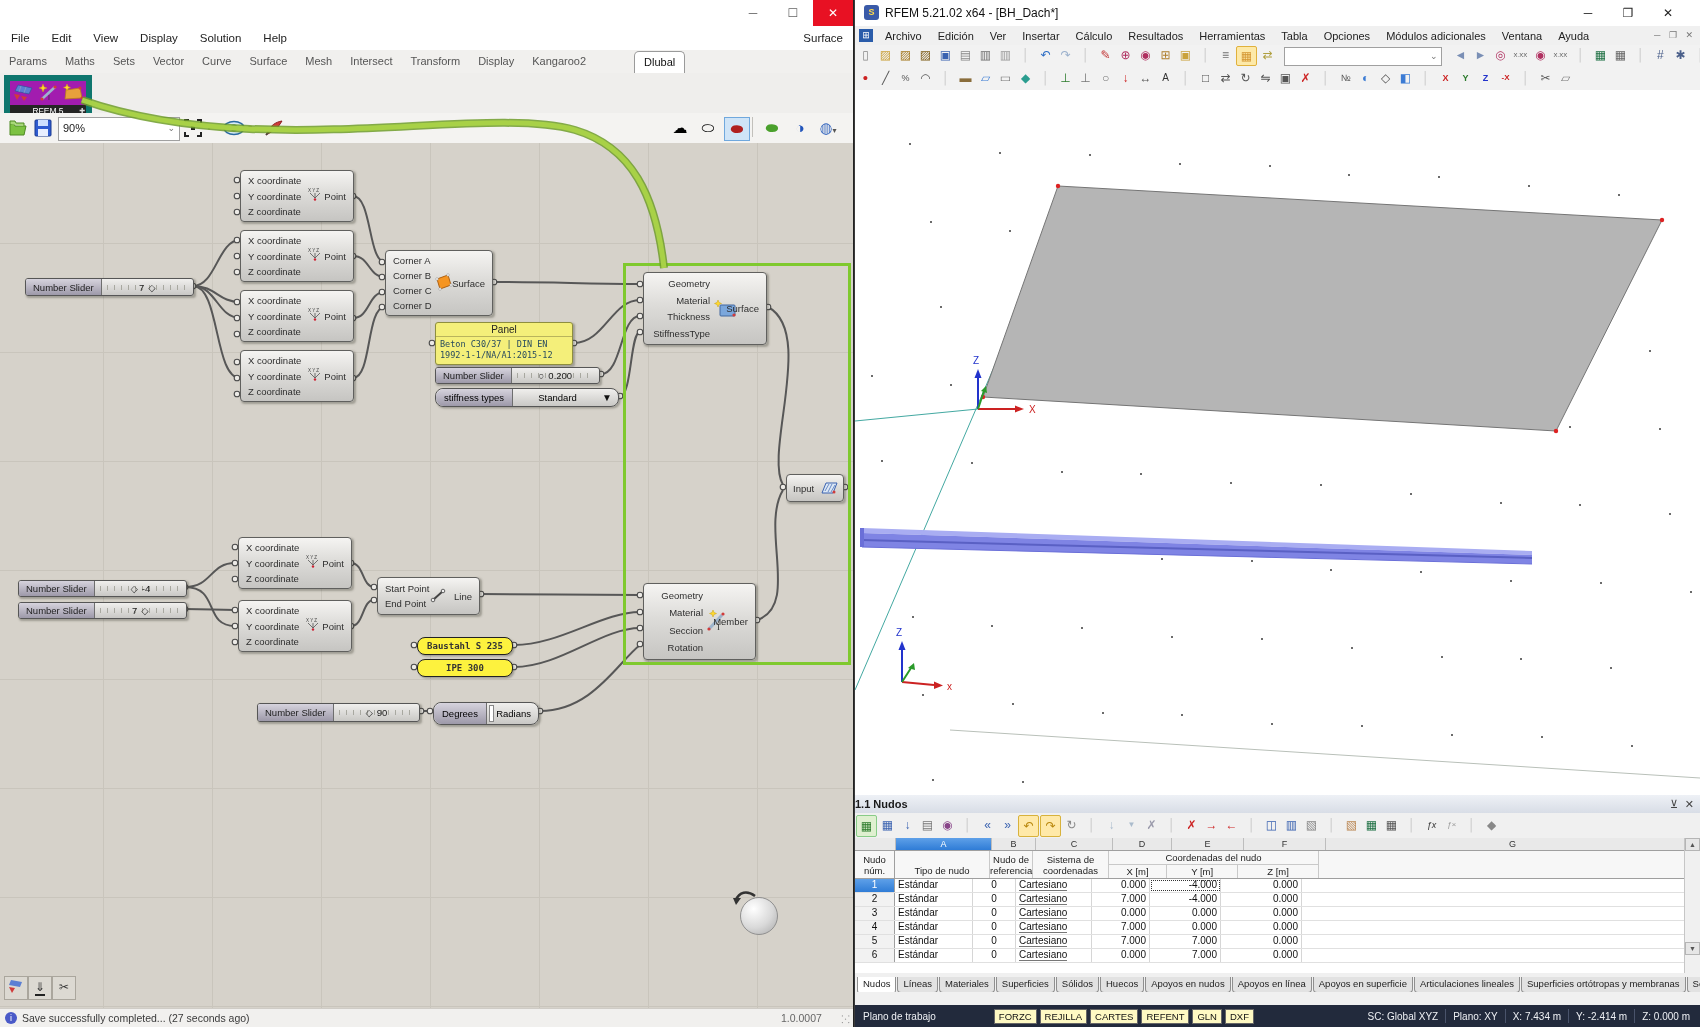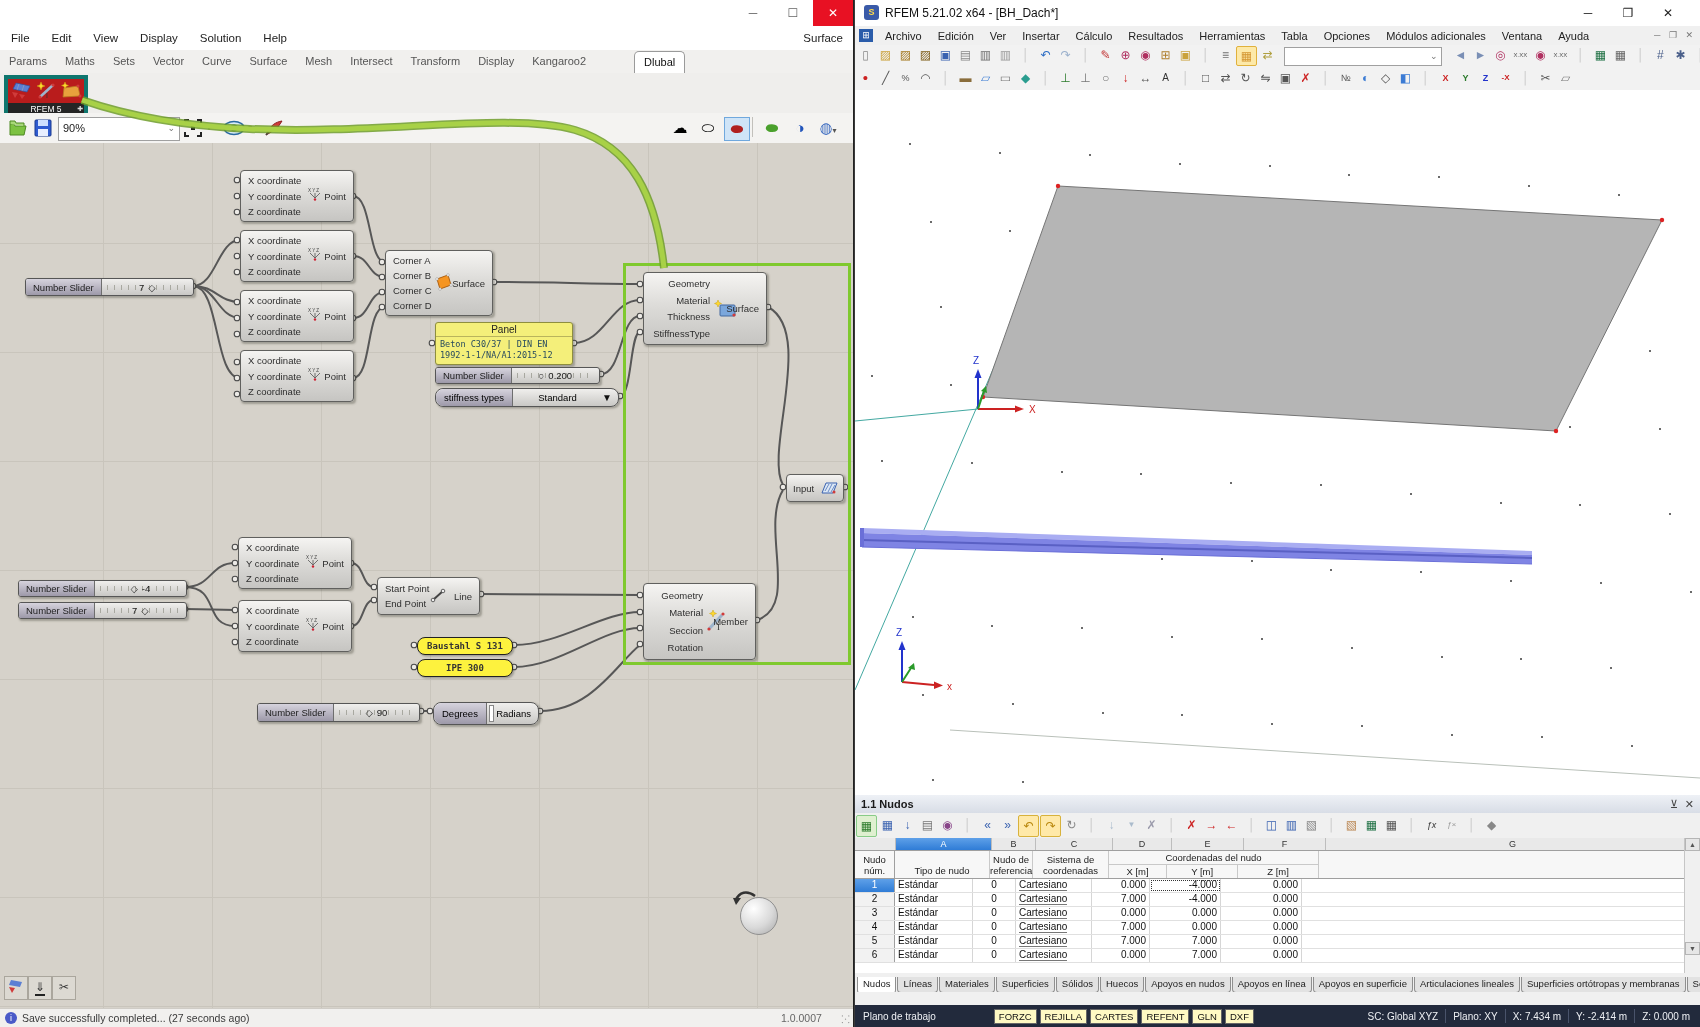--- a/index.html
+++ b/index.html
@@ -13,21 +13,21 @@
   .gh-title{position:absolute;left:14px;top:6px;font-size:12px;color:#9b9b9b;margin-top:24px;}
   .winbtn{position:absolute;top:0;width:40px;height:26px;text-align:center;line-height:26px;font-size:12px;color:#666;}
   .winbtn.close{background:#e81123;color:#fff;}
   .gh-menubar{position:absolute;left:0;top:26px;width:853px;height:24px;background:#fff;border-bottom:1px solid #e8e8e8;}
   .gh-menubar .mi{display:inline-block;padding:0 11px;line-height:24px;font-size:11.5px;color:#222;text-align:center;}
   .gh-docname{position:absolute;right:10px;top:0;line-height:24px;font-size:11.5px;color:#222;}
   .gh-tabbar{position:absolute;left:0;top:50px;width:853px;height:23px;background:#f1f0ee;border-bottom:1px solid #d8d6d2;}
   .gtab{display:inline-block;padding:0 9px;line-height:21px;font-size:11px;color:#555;}
   .gtab[data-active="true"]{background:#fff;border:1px solid #9a9a9a;border-bottom:1px solid #fff;border-radius:5px 5px 0 0;color:#111;position:relative;top:1px;margin-left:39px;}
   .gh-ribbon{position:absolute;left:0;top:73px;width:853px;height:40px;background:#efeeec;border-bottom:1px solid #d5d3cf;}
-  .rfem5-group{position:absolute;left:4px;top:2px;width:76px;height:36px;border:4px solid #0f766e;background:#b91c1c;}
+  .rfem5-group{position:absolute;left:4px;top:2px;width:76px;height:36px;border:6px solid #0f766e;background:#a21caf;}
   .rfem5-icons{position:absolute;left:1px;top:1px;height:20px;display:flex;gap:1px;}
   .rfem5-label{position:absolute;left:0;bottom:0;width:100%;height:12px;background:#252525;color:#fff;font-size:8.5px;text-align:center;line-height:12px;}
   .rfem5-plus{position:absolute;right:1px;bottom:1px;color:#ddd;font-size:7px;line-height:10px;}
   .gh-ctoolbar{position:absolute;left:0;top:113px;width:853px;height:30px;background:#f4f3f1;border-bottom:1px solid #c9c6c0;}
   .ct-item{position:absolute;top:4px;height:22px;}
   .combo{border:1px solid #a0a0a0;background:#fff;font-size:11px;color:#222;line-height:20px;padding:0 4px;}
   .combo .car{float:right;color:#777;font-size:9px;}
   .caret{color:#555;font-size:8px;}
   .disp-icon{width:24px;height:22px;text-align:center;line-height:22px;font-size:15px;}
   .disp-sel{background:#cfe4f7;border:1px solid #70a8dd;}
@@ -476,21 +476,21 @@
           <circle cx="18" cy="6" r="1.6" fill="#d03b3b"></circle>
           <circle cx="4" cy="21" r="1.6" fill="#d03b3b"></circle>
           <text x="12" y="22" font-size="9" fill="#333" font-family="Liberation Serif">I</text>
         </svg>
       <div class="outs">
           <span>Member</span>
         </div>
     </div>
 
     <div class="gh-capsule" style="left:417px;top:637px;width:94px;height:16px">
-        <span>Baustahl S 131</span>
+        <span>Baustahl S 235</span>
       </div>
     <div class="gh-capsule" style="left:417px;top:659px;width:94px;height:16px">
         <span>IPE 300</span>
       </div>
 
     <div class="gh-slider" style="left:257px;top:703px;width:161px;height:17px">
       <span class="lbl">Number Slider</span>
       <span class="track">
           <span class="hdl">◇</span>
           <span class="val">90</span>
@@ -669,21 +669,21 @@
         <text x="41" y="546" font-size="10" fill="#2233cc">Z</text>
         <line x1="47" y1="592" x2="79" y2="595" stroke="#cc2222" stroke-width="2"></line>
           <polygon points="79,591.5 88,595.5 79,599" fill="#cc2222"></polygon>
         <text x="92" y="600" font-size="10" fill="#cc2222">x</text>
         <line x1="47" y1="592" x2="56" y2="578" stroke="#2a9a2a" stroke-width="2"></line>
           <polygon points="53,578 59,573 60,580" fill="#2a9a2a"></polygon>
       </g>
     </svg>
 
     <div class="rf-panelhdr">
-      <span style="padding-left:6px;font-weight:bold">1.1 Nudos</span>
+      <span style="font-weight:bold">1.1 Nudos</span>
       <span style="position:absolute;right:22px;top:0;color:#444">⊻</span>
       <span style="position:absolute;right:6px;top:0;color:#444">✕</span>
     </div>
     <div class="rf-tabletb">
       <span><span class="tbi" style="color:#2a7a2a;background:#dff0d0;border:1px solid #88cc88"><span>▦</span></span><span class="tbi" style="color:#3a62b0"><span>▦</span></span><span class="tbi" style="color:#3a62b0"><span>↓</span></span><span class="tbi" style="color:#777"><span>▤</span></span><span class="tbi" style="color:#884488"><span>◉</span></span><span class="tbi" style="color:#c8c8c8"><span>│</span></span><span class="tbi" style="color:#3a62b0"><span>«</span></span><span class="tbi" style="color:#3a62b0"><span>»</span></span><span class="tbi" style="color:#b8860b;background:#ffe9a8;border:1px solid #d8b23c"><span>↶</span></span><span class="tbi" style="color:#b8860b;background:#ffe9a8;border:1px solid #d8b23c"><span>↷</span></span><span class="tbi" style="color:#888"><span>↻</span></span><span class="tbi" style="color:#c8c8c8"><span>│</span></span><span class="tbi" style="color:#aabbcc"><span>↓</span></span><span class="tbi" style="color:#aabbcc;font-size:8px"><span>▼</span></span><span class="tbi" style="color:#99a"><span>✗</span></span><span class="tbi" style="color:#c8c8c8"><span>│</span></span><span class="tbi" style="color:#cc2222"><span>✗</span></span><span class="tbi" style="color:#cc2222"><span>→</span></span><span class="tbi" style="color:#cc2222"><span>←</span></span><span class="tbi" style="color:#c8c8c8"><span>│</span></span><span class="tbi" style="color:#3a62b0"><span>◫</span></span><span class="tbi" style="color:#3a62b0"><span>▥</span></span><span class="tbi" style="color:#888"><span>▧</span></span><span class="tbi" style="color:#c8c8c8"><span>│</span></span><span class="tbi" style="color:#bb8855"><span>▧</span></span><span class="tbi" style="color:#1d6f42"><span>▦</span></span><span class="tbi" style="color:#555"><span>▦</span></span><span class="tbi" style="color:#c8c8c8"><span>│</span></span><span class="tbi" style="font-style:italic;color:#333;font-size:9px"><span>ƒx</span></span><span class="tbi" style="font-style:italic;color:#999;font-size:8px"><span>ƒ×</span></span><span class="tbi" style="color:#c8c8c8"><span>│</span></span><span class="tbi" style="color:#888"><span>◆</span></span></span>
     </div>
 
     <div class="rf-table">
       <div class="lrow">
         <span class="lc w0"></span>

